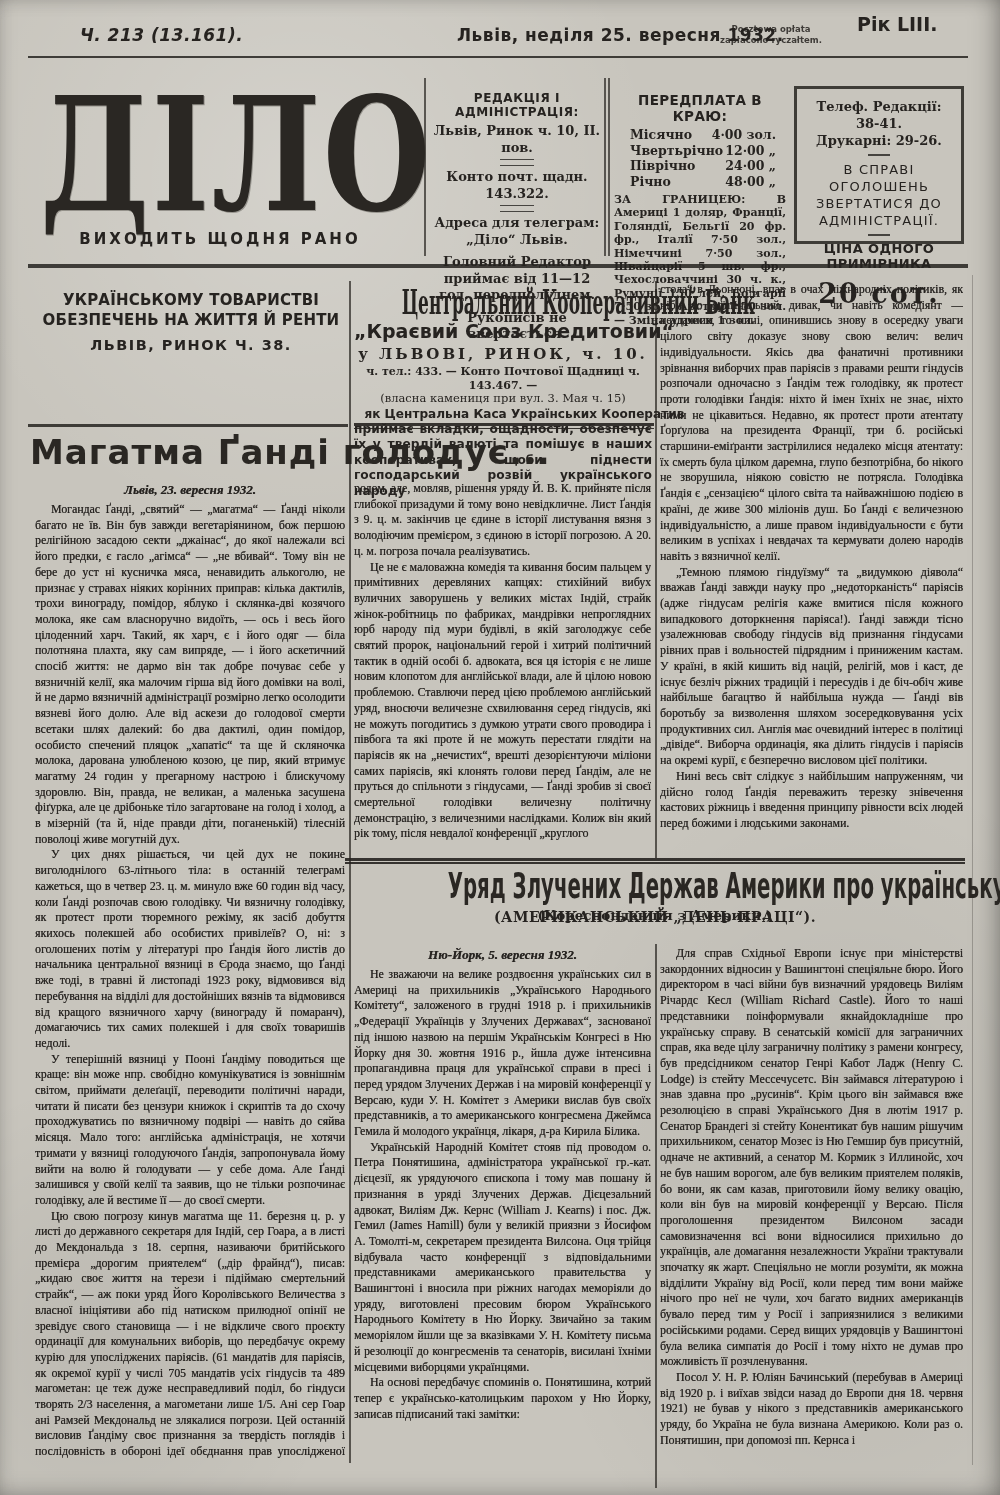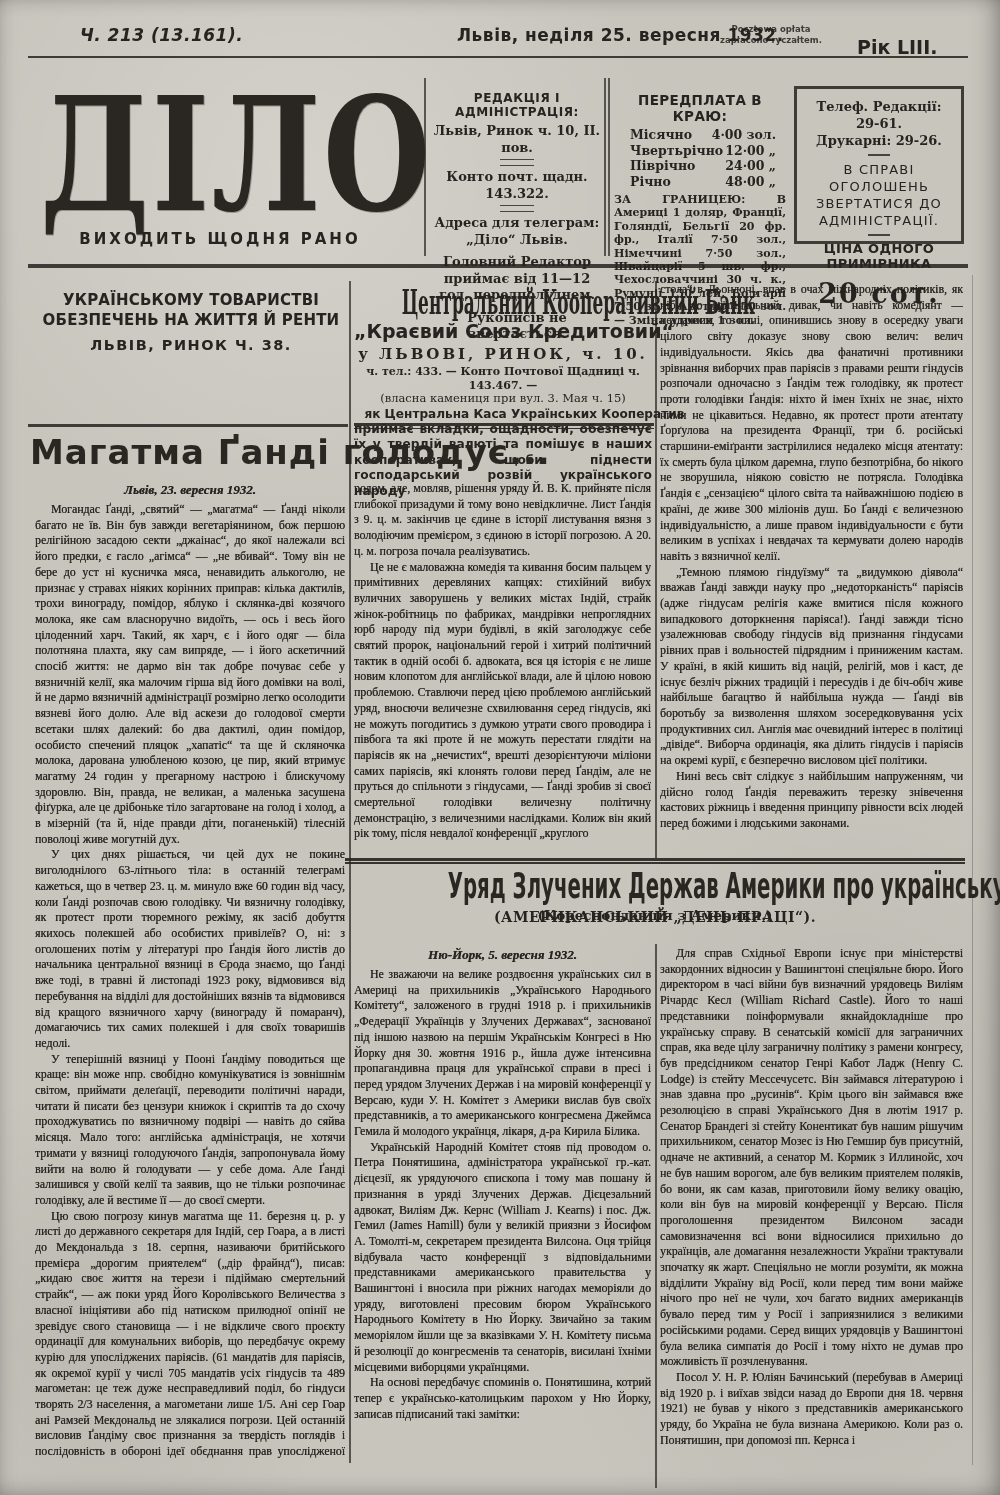--- a/index.html
+++ b/index.html
@@ -72,21 +72,21 @@
 <body>
 
 <div class="page">
 
   <div class="abs issue" style="left:80px;top:25px;font-style:italic;">Ч. 213 (13.161).</div>
   <div class="abs pagedate" style="left:457px;top:25px;">Львів, неділя 25. вересня 1932.</div>
   <div class="abs postal" style="left:702px;top:24px;width:138px;">
     <div>Pocztowa opłata</div>
     <div>zapłacono ryczałtem.</div>
   </div>
-  <div class="abs yearlbl" style="left:857px;top:36px;">Рік LIII.</div>
+  <div class="abs yearlbl" style="left:857px;top:13px;">Рік LIII.</div>
   <div class="hrule" style="left:28px;top:56px;width:940px;height:2px;"></div>
 
   <div class="abs mast-title" style="left:40px;top:80px;">ДІЛО</div>
   <div class="abs mast-tagline" style="left:55px;top:230px;width:330px;">ВИХОДИТЬ ЩОДНЯ РАНО</div>
 
   <div class="vrule" style="left:424px;top:78px;height:178px;"></div>
 
   <div class="abs infobox" style="left:433px;top:91px;width:168px;">
     <div class="admin-title">РЕДАКЦІЯ І АДМІНІСТРАЦІЯ:</div>
     <div class="admin-line">Львів, Ринок ч. 10, II. пов.</div>
@@ -119,21 +119,21 @@
       <span>24·00 „</span>
     </div>
     <div class="sub-row">
       <span>Річно</span>
       <span>48·00 „</span>
     </div>
     <div class="sub-abroad">ЗА ГРАНИЦЕЮ: В Америці 1 доляр, Франції, Голяндії, Бельгії 20 фр. фр., Італії 7·50 зол., Німеччині 7·50 зол., Швайцарії 5 шв. фр., Чехословаччині 30 ч. к., Румунії 150 лей, Болгарії 7·50 зол., Австрії 7·50 зол.— Зміна адреси 1 зол.</div>
   </div>
 
   <div class="abs contact-box" style="left:794px;top:86px;width:170px;height:158px;">
-    <div class="contact-phone">Телеф. Редакції: 29-61.</div>
+    <div class="contact-phone">Телеф. Редакції: 38-41.</div>
     <div class="contact-phone">Друкарні: 29-26.</div>
     <div class="dash-rule"></div>
     <div class="contact-notice">В СПРАВІ ОГОЛОШЕНЬ ЗВЕРТАТИСЯ ДО АДМІНІСТРАЦІЇ.</div>
     <div class="dash-rule"></div>
     <div class="price-label">ЦІНА ОДНОГО ПРИМІРНИКА</div>
     <div class="price-value">20 сот.</div>
   </div>
 
   <div class="hrule" style="left:28px;top:264px;width:940px;height:4px;"></div>
 

